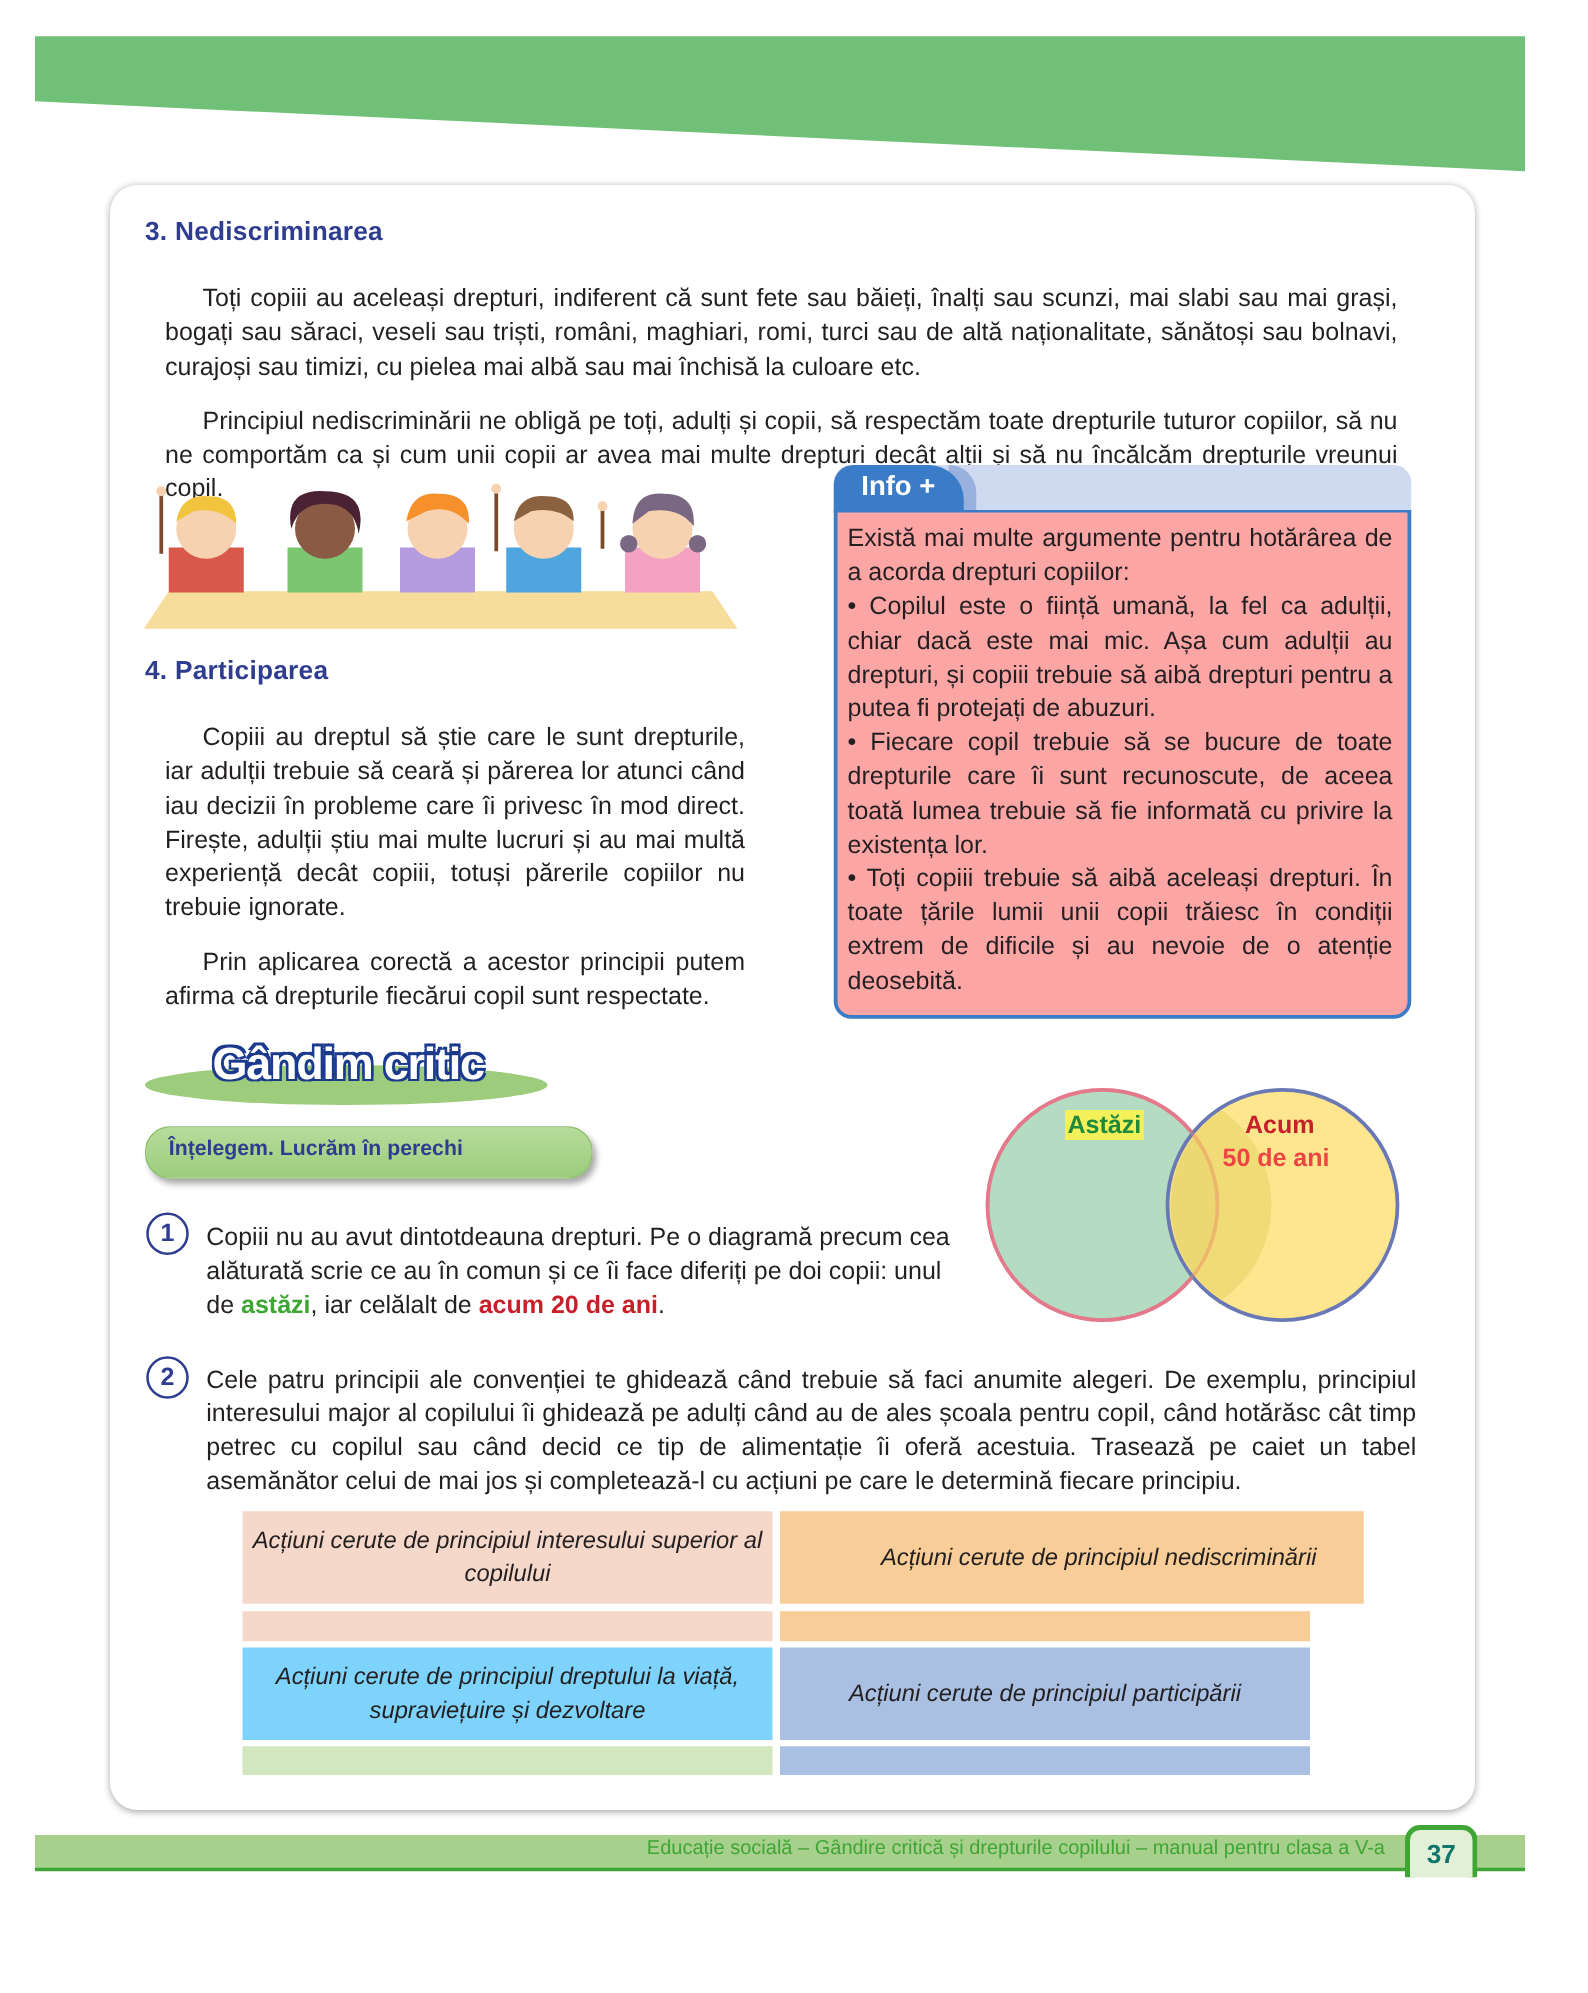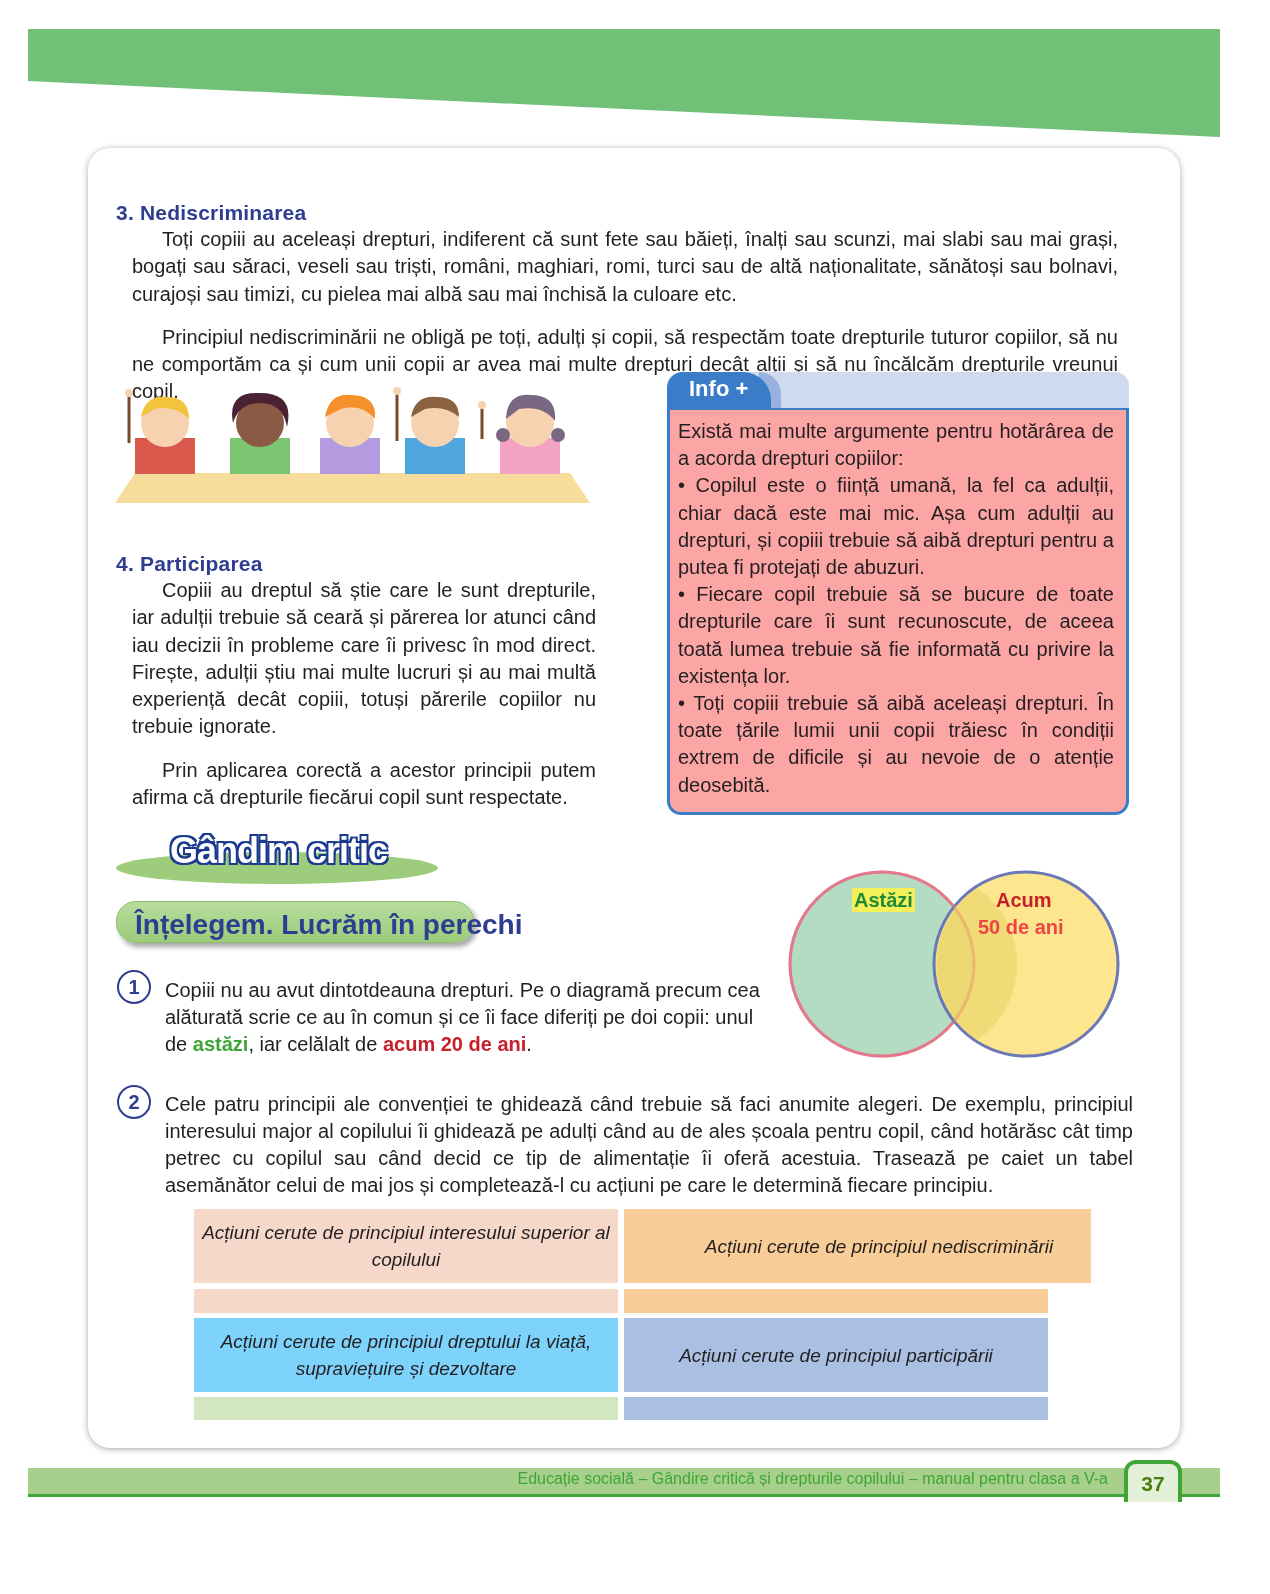--- a/index.html
+++ b/index.html
@@ -1,54 +1,54 @@
 <!DOCTYPE html>
 <html><head>
 <meta charset="utf-8">
 <style>
   html, body { margin:0; padding:0; }
   body { width:1270px; height:1594px; position:relative; background:#ffffff; overflow:hidden;
          font-family:"Liberation Sans", "DejaVu Sans", sans-serif; color:#231f20; }
   .banner { position:absolute; left:0; top:0; width:1270px; height:170px; }
   .card { position:absolute; left:88px; top:148px; width:1092px; height:1300px; background:#fff;
           border-radius:22px; box-shadow:0 1px 6px rgba(0,0,0,0.35); }
-  .h-section { position:absolute; font-weight:bold; font-size:21px; color:#2e3d8f; letter-spacing:0.2px;margin-top:27px; }
+  .h-section { position:absolute; font-weight:bold; font-size:21px; color:#2e3d8f; letter-spacing:0.2px; }
   .para { position:absolute; font-size:20px; line-height:27.3px; text-align:justify; color:#231f20; }
   .para p { margin:16px; text-indent:30px; }
   .kids { position:absolute; left:115px; top:383px; width:478px; height:122px; }
   .info { position:absolute; left:667px; top:372px; width:462px; height:440px; }
   .info-head { position:absolute; left:0; top:0; width:462px; height:38px; background:#cfdaf0; border-radius:14px 14px 0 0; }
   .info-tab { position:absolute; left:0; top:0; width:104px; height:38px; background:#3a7cc8; border-radius:16px 28px 0 0; }
   .info-tab-shadow { position:absolute; left:92px; top:0; width:22px; height:38px; background:#98b1de; border-radius:0 22px 0 0; }
   .info-title { position:absolute; left:22px; top:4px; font-size:22px; font-weight:bold; color:#fff; }
   .info-body { position:absolute; left:0; top:36px; width:456px; height:402px; border:3px solid #3a7cc8; border-top:2px solid #3a7cc8;
                border-radius:0 0 14px 14px; background:#fca5a5; }
   .info-text { position:absolute; left:8px; top:8px; width:436px; font-size:20px; line-height:27.2px; text-align:justify; color:#231f20; }
   .info-text p { margin:0; }
   .gc-ellipse { position:absolute; left:116px; top:852px; width:322px; height:32px; border-radius:50%; background:#9ccc7c; }
   .gc-title { position:absolute; left:170px; top:830px; font-size:36px; font-weight:bold; color:#ffffff; letter-spacing:-1px;
               -webkit-text-stroke:2px #1c3b8e; paint-order:stroke fill;
               text-shadow: 0 0 2px #1c3b8e, 2px 2px 0 #1c3b8e, -2px -2px 0 #1c3b8e, 2px -2px 0 #1c3b8e, -2px 2px 0 #1c3b8e; }
   .pill { position:absolute; left:116px; top:901px; width:356px; height:40px; border-radius:20px;
           background:linear-gradient(#b7dc9c,#9ccc7c); box-shadow:3px 4px 5px rgba(0,0,0,0.35); border:1px solid #8cbd6a; }
-  .pill-label { position:absolute; left:18px; top:7px; font-size:28px; font-weight:bold; color:#2e3d8f; white-space:nowrap; }
+  .pill-label { position:absolute; left:18px; top:7px; font-size:17px; font-weight:bold; color:#2e3d8f; white-space:nowrap; }
   .num { position:absolute; width:30px; height:30px; border:2.5px solid #2e3d8f; border-radius:50%; background:#fff;
          font-size:20px; font-weight:bold; color:#2e3d8f; text-align:center; line-height:30px; }
   .ex-text { position:absolute; font-size:20px; line-height:27px; color:#231f20; }
   .green-b { color:#3fa535; font-weight:bold; }
   .red-b { color:#c8202a; font-weight:bold; }
   .venn { position:absolute; left:788px; top:866px; width:334px; height:194px; }
   .grid { position:absolute; left:194px; top:1209px; width:854px; }
   .cell { position:absolute; display:flex; align-items:center; justify-content:center; text-align:center;
           font-style:italic; font-size:19px; line-height:27px; color:#231f20; }
   .footer-bar { position:absolute; left:28px; top:1468px; width:1192px; height:26px; background:#a8d08d; }
   .footer-line { position:absolute; left:28px; top:1494px; width:1192px; height:3px; background:#3fa535; }
   .footer-text { position:absolute; right:162px; top:1470px; font-size:16px; color:#3fa535; white-space:nowrap; }
   .page-badge { position:absolute; left:1124px; top:1460px; width:50px; height:38px; border:4px solid #3fa535; border-bottom:none;
-                border-radius:12px 12px 0 0; background:#e3f0d8; text-align:center; font-weight:bold; font-size:21px; color:#4d7c0f; line-height:40px; }
+                border-radius:12px 12px 0 0; background:#e3f0d8; text-align:center; font-weight:bold; font-size:21px; color:#0f766e; line-height:40px; }
 </style>
 </head>
 <body>
 
 <svg class="banner" viewBox="0 0 1270 170">
   <polygon points="28,29 1220,29 1220,137 28,81" fill="#70c177"></polygon>
 </svg>
 
 <div class="card"></div>
 

